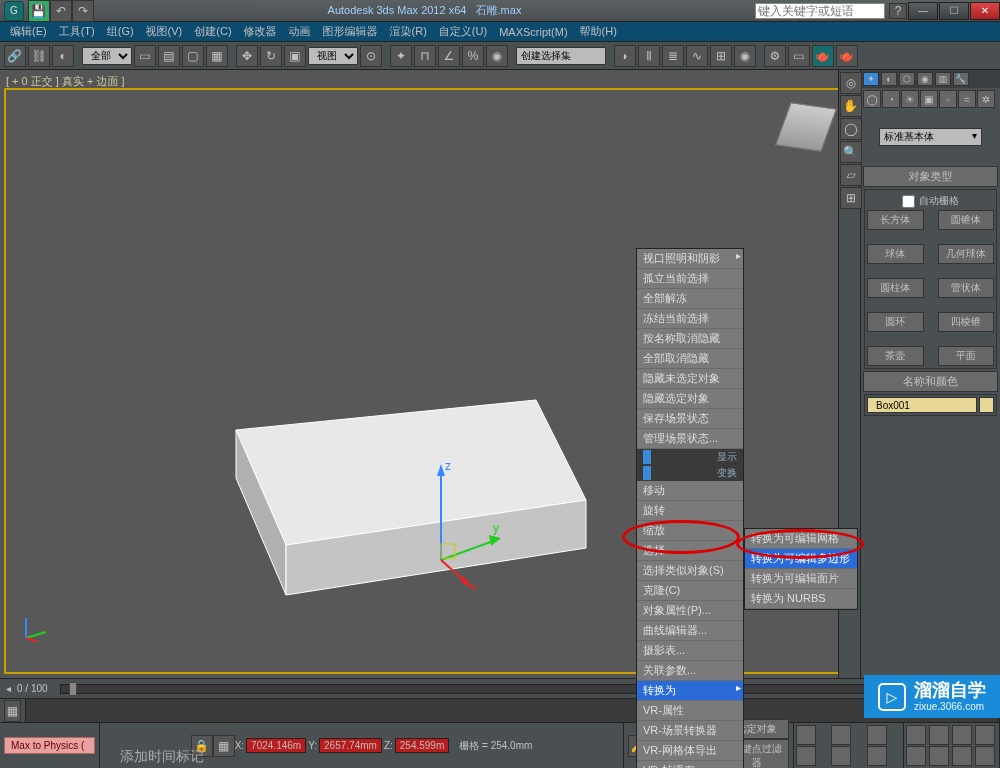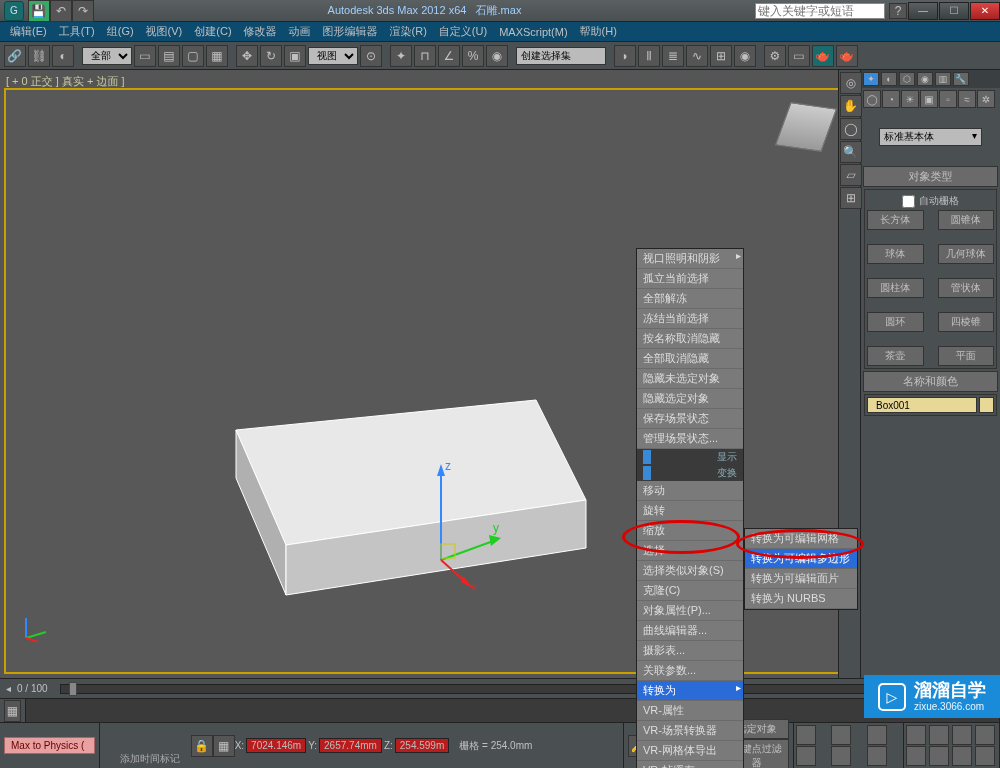--- a/index.html
+++ b/index.html
@@ -334,21 +334,21 @@
     <div class="sb-btn"></div>
     <div class="sb-btn"></div>
     <div class="sb-btn"></div>
     <div class="sb-btn"></div>
     <div class="sb-btn"></div>
     <div class="sb-btn"></div>
     <div class="sb-btn"></div>
     <div class="sb-btn"></div>
   </div>
 </div>
-<div style="position:absolute;left:120px;bottom:2px;font-size:10px;color:#aaa">添加时间标记</div>
+<div style="position:absolute;left:120px;bottom:2px;font-size:14px;color:#aaa">添加时间标记</div>
 
 <div class="watermark">
   <div class="wm-logo">▷</div>
   <div class="wm-text">
     <div class="wm-ch">溜溜自学</div>
     <div class="wm-url">zixue.3066.com</div>
   </div>
 </div>
 
 </body></html>

